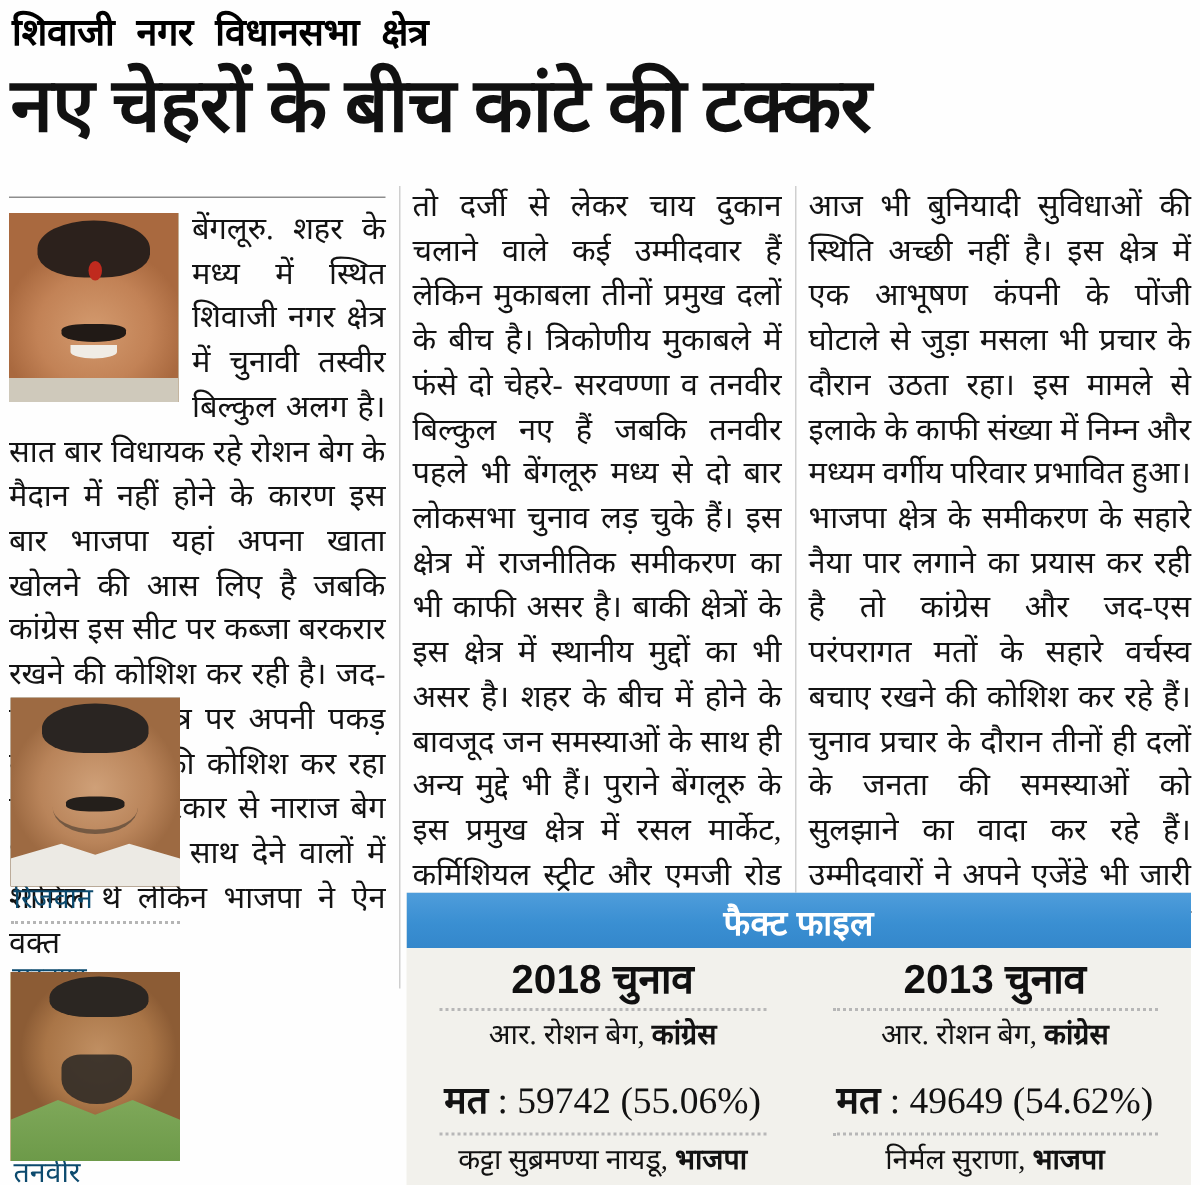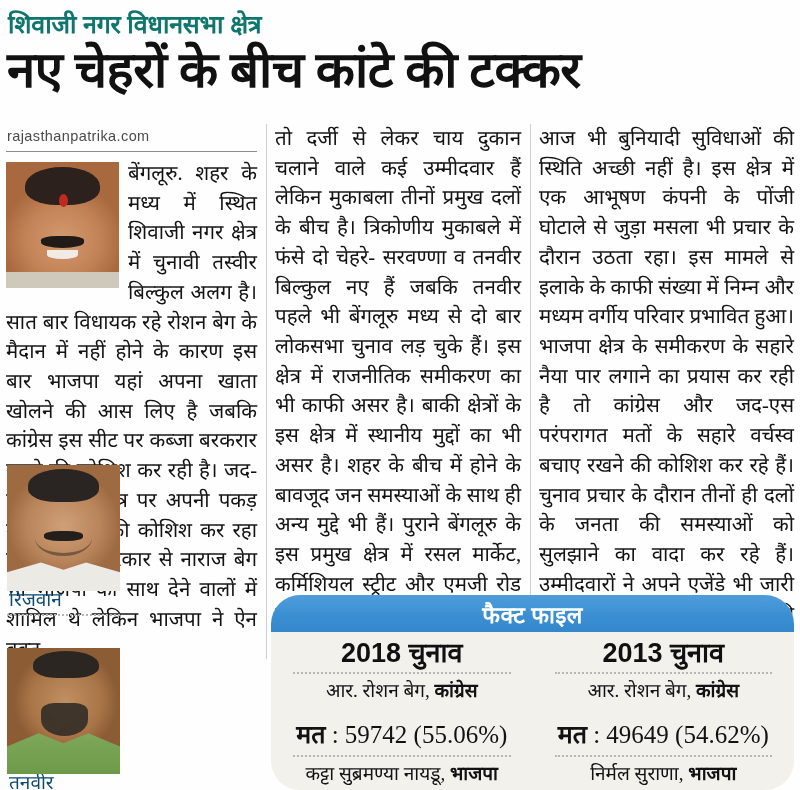--- a/index.html
+++ b/index.html
@@ -20,22 +20,22 @@
     position: relative;
     width: 800px;
     height: 790px;
     box-sizing: border-box;
     padding: 0 6px;
     background: #fefefe;
   }
 
   
   .kicker {
-    color: #0f766e;
-    font-family: Liberation Sans, sans-serif;
+    color: #000000;
+    font-family: Liberation Mono, monospace;
     font-weight: bold;
     font-size: 25px;
     line-height: 1.05;
     letter-spacing: -0.2px;
     padding-top: 11px;
     padding-left: 2px;
     white-space: nowrap;
   }
   .headline {
     color: #111111;
@@ -218,21 +218,20 @@
   
   .factfile {
     position: absolute;
     left: 271px;
     top: 595px;
     width: 523px;
     height: 195px;
     background: #f2f1ec;
     overflow: hidden;
     box-sizing: border-box;
-    border-radius: 29px;
   }
   .ff-head {
     height: 37px;
     background: linear-gradient(180deg, #4f9ddb 0%, #3a8fd2 55%, #3487cb 100%);
     color: #ffffff;
     font-family: "Liberation Serif", "DejaVu Serif", serif;
     font-weight: bold;
     font-size: 23px;
     display: flex;
     align-items: center;
@@ -282,21 +281,20 @@
 <body>
 
 <div class="page">
 
   <div class="kicker">शिवाजी नगर विधानसभा क्षेत्र</div>
   <h1 class="headline">नए चेहरों के बीच कांटे की टक्कर</h1>
 
   <div class="columns">
 
     <div class="col col1">
-      <div class="byurl">rajasthanpatrika.com</div>
       <hr class="hrule">
 
       <div class="photo p1">
         <div class="face">
           <div class="hair"></div>
           <div class="tilak"></div>
           <div class="stache"></div>
           <div class="mouth"></div>
           <div class="shirt"></div>
         </div>

